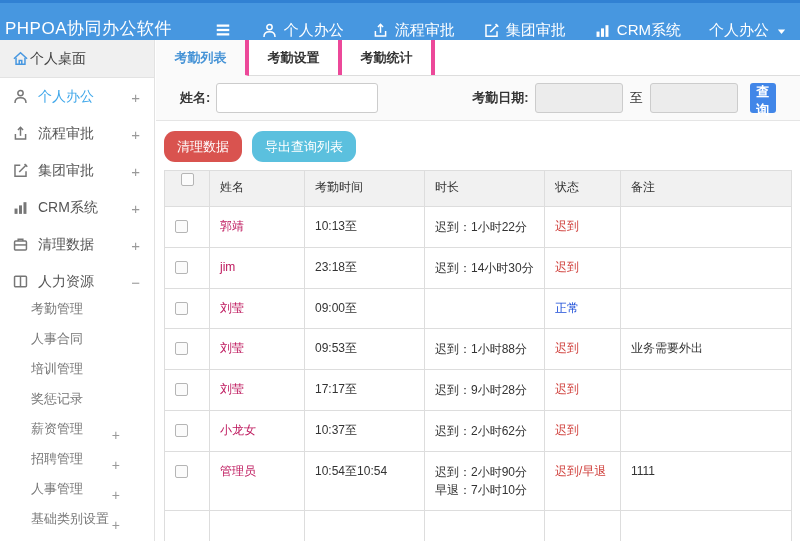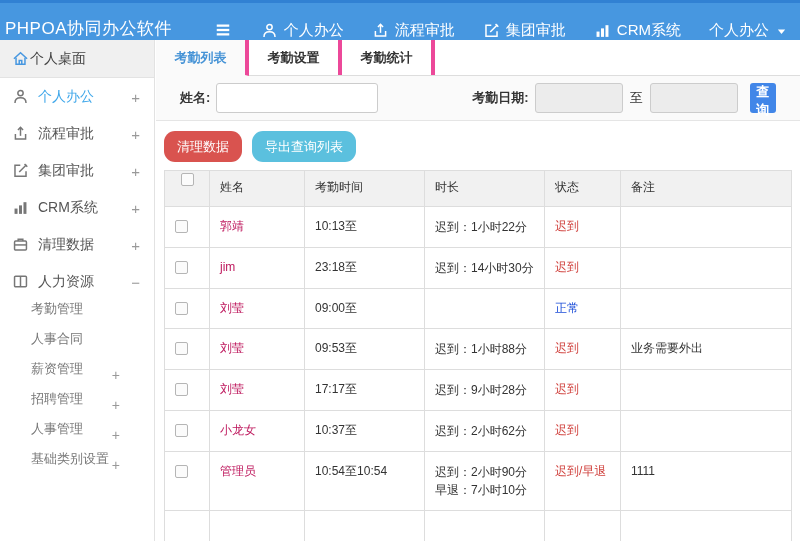--- a/index.html
+++ b/index.html
@@ -197,20 +197,26 @@
         </div>
       </div>
     <div id="side-submenu">
         <div class="side-subitem">
           <span class="side-label">考勤管理</span>
         </div>
         <div class="side-subitem">
           <span class="side-label">人事合同</span>
         </div>
         <div class="side-subitem">
+          <span class="side-label">培训管理</span>
+        </div>
+        <div class="side-subitem">
+          <span class="side-label">奖惩记录</span>
+        </div>
+        <div class="side-subitem">
           <span class="side-label">薪资管理</span>
           <span class="expander">+</span>
         </div>
         <div class="side-subitem">
           <span class="side-label">招聘管理</span>
           <span class="expander">+</span>
         </div>
         <div class="side-subitem">
           <span class="side-label">人事管理</span>
           <span class="expander">+</span>

